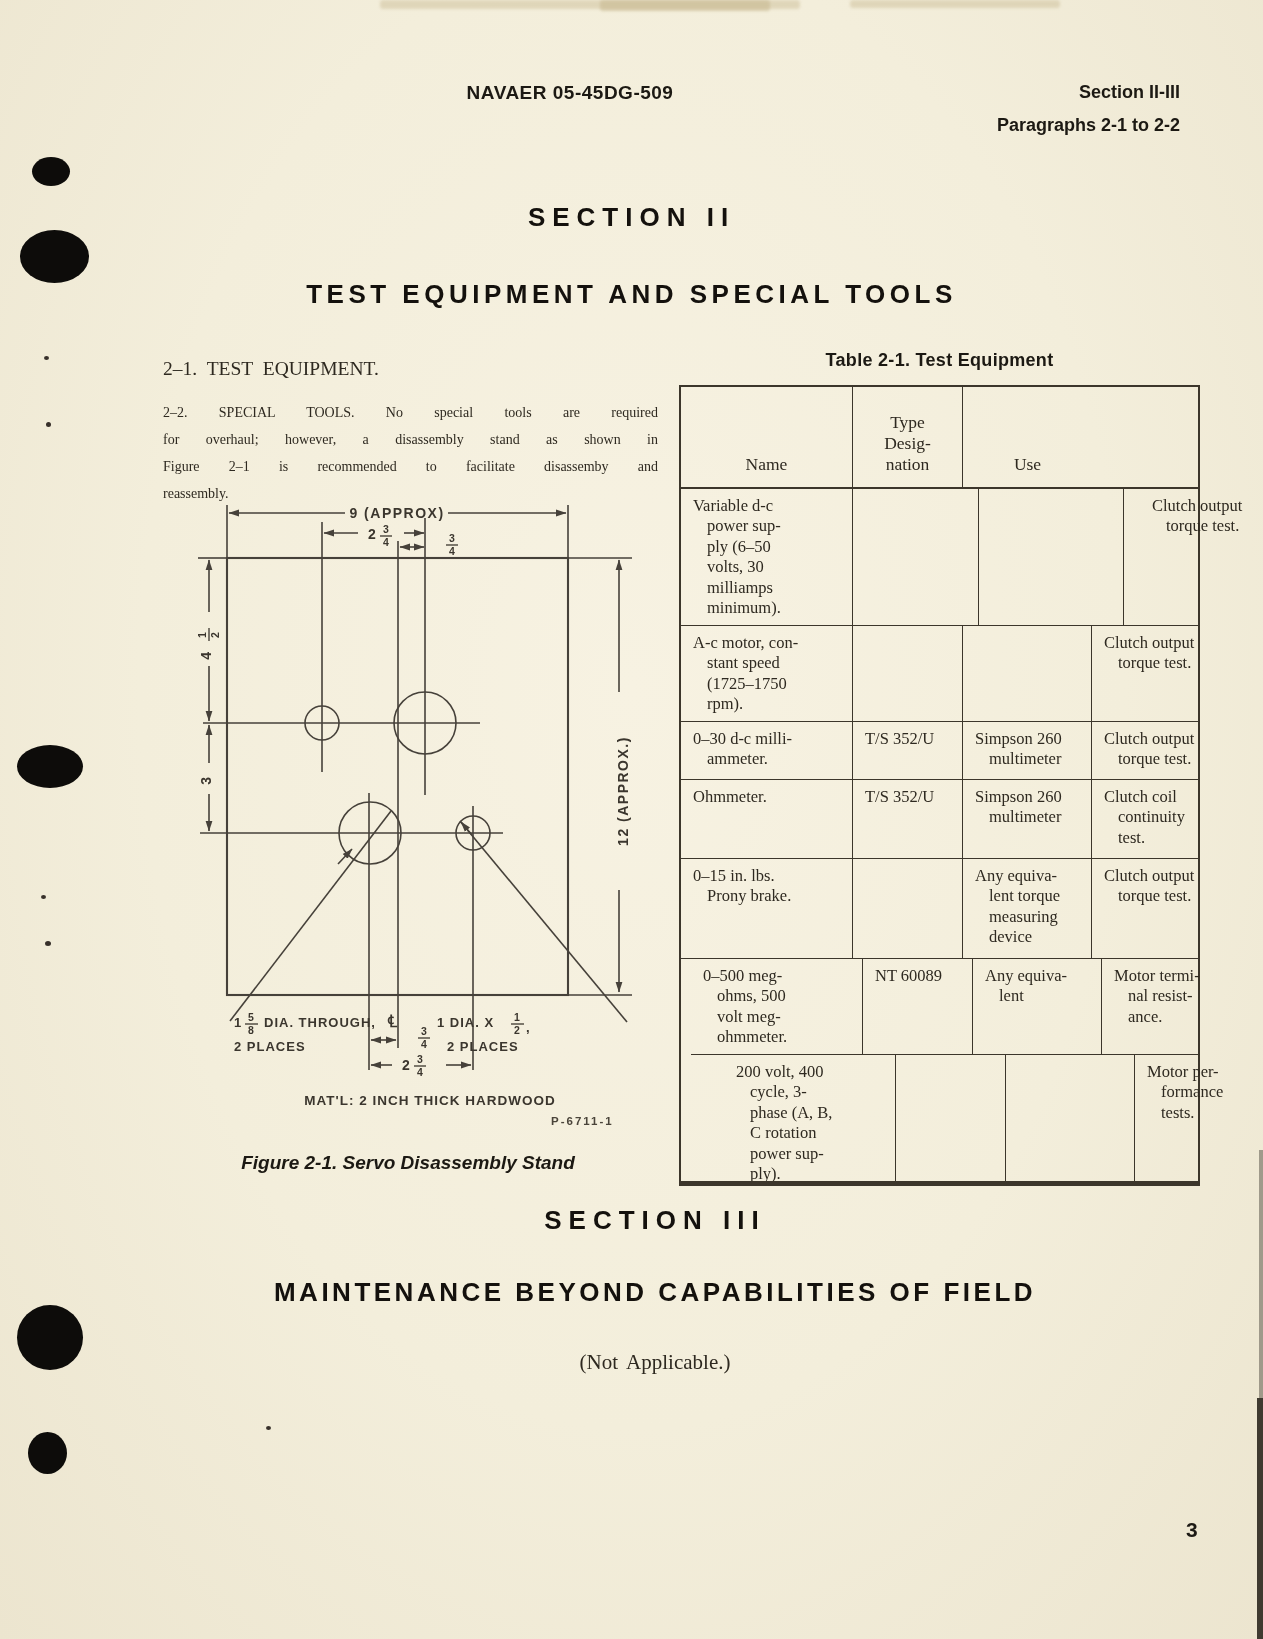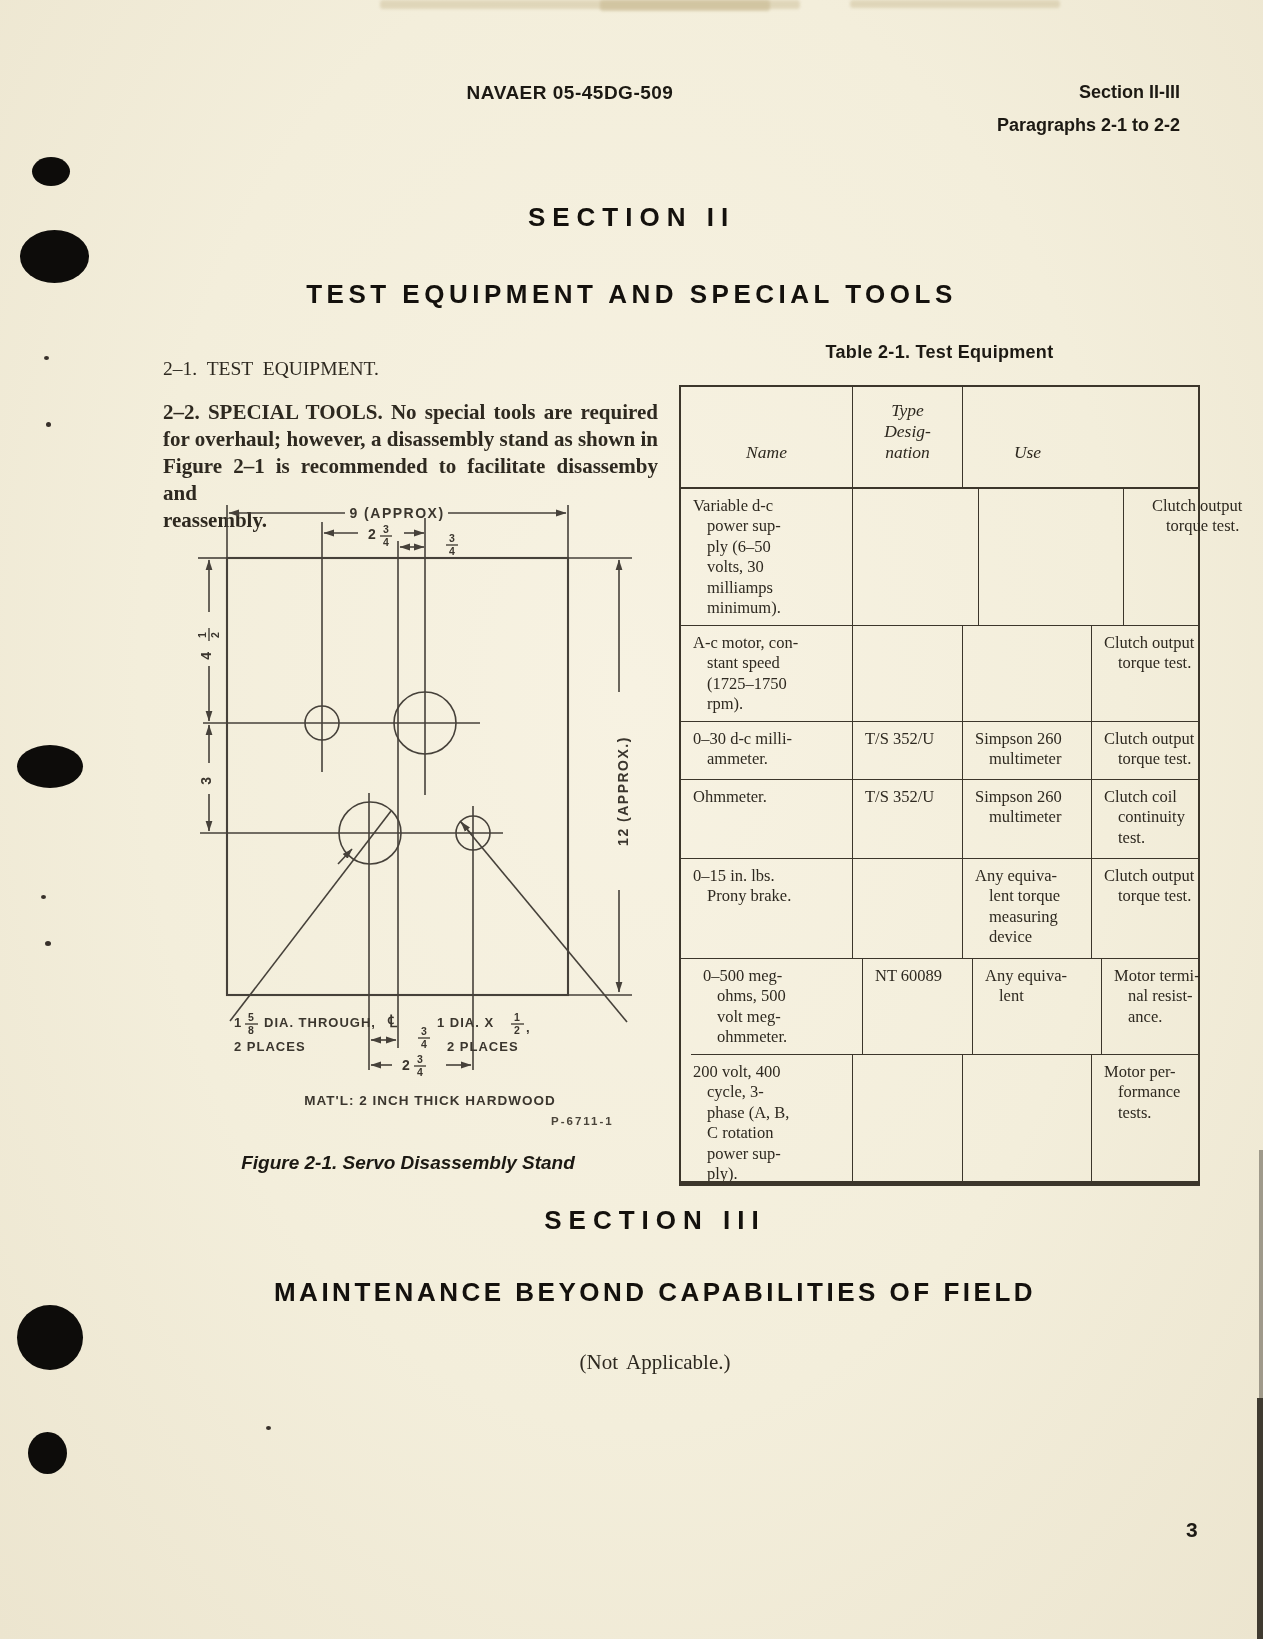--- a/index.html
+++ b/index.html
@@ -28,32 +28,32 @@
   #sec2-head{top:202px;font-size:26px;letter-spacing:7px;}
   #sec2-title{top:279px;font-size:26px;letter-spacing:4.5px;}
   .big-head3{position:absolute;left:50px;width:1210px;text-align:center;
     font-family:"Liberation Sans",sans-serif;font-weight:bold;color:#14110d;}
   #sec3-head{top:1205px;font-size:26px;letter-spacing:7px;}
   #sec3-title{top:1277px;font-size:26px;letter-spacing:3.5px;}
   #not-applicable{position:absolute;top:1350px;left:50px;width:1210px;text-align:center;
     font-size:21px;word-spacing:4px;color:#2e2920;}
   
   #para-2-1{position:absolute;top:358px;left:163px;width:495px;font-size:19.5px;word-spacing:5px;color:#2e2920;}
-  #para-2-2{position:absolute;top:399px;left:163px;width:495px;font-size:21px;line-height:27px;color:#2e2920;font-weight:bold;}
+  #para-2-2{position:absolute;top:399px;left:163px;width:495px;font-size:14px;line-height:27px;color:#2e2920;}
   #para-2-2 .gen-line{text-align:justify;text-align-last:justify;}
   #para-2-2 .gen-line:last-child{text-align:justify;text-align-last:auto;}
   
-  #table-title{position:absolute;top:342px;left:681px;width:517px;text-align:center;
+  #table-title{position:absolute;top:350px;left:681px;width:517px;text-align:center;
     font-family:"Liberation Sans",sans-serif;font-weight:bold;font-size:18px;letter-spacing:.3px;color:#1c1913;}
   #test-table{position:absolute;top:385px;left:679px;width:517px;
     border:2.4px solid #3c362b;border-bottom-width:5px;background:transparent;color:#2e2920;}
   .thead{display:grid;grid-template-columns:172px 110px 129px 106px;height:100px;border-bottom:2px solid #3c362b;}
   .th{display:flex;align-items:flex-end;justify-content:center;text-align:center;
-    font-style:italic;font-size:17.5px;line-height:21px;white-space:pre-line;
-    padding-bottom:24px;border-right:1.8px solid #3c362b;}
+    font-size:17.5px;line-height:21px;white-space:pre-line;
+    padding-bottom:12px;border-right:1.8px solid #3c362b;}
   .th:last-child{border-right:none;}
   .trow{display:grid;grid-template-columns:172px 110px 129px 106px;border-bottom:1.8px solid #3c362b;}
   .trow:last-child{border-bottom:none;}
   .tcell{white-space:pre-line;font-size:16.5px;line-height:20.4px;
     padding:7px 3px 0 26px;text-indent:-14px;border-right:1.8px solid #3c362b;overflow:hidden;}
   .tcell:last-child{border-right:none;}
   
   #figure-svg{position:absolute;top:482px;left:150px;}
   .fig-stroke line, .fig-stroke rect, .fig-stroke circle{stroke:#46413a;stroke-width:1.6;fill:none;}
   .fig-stroke rect{stroke-width:2.1;}
@@ -177,21 +177,21 @@
 ohms, 500
 volt meg-
 ohmmeter.</div>
           <div class="tcell">NT 60089</div>
           <div class="tcell">Any equiva-
 lent</div>
           <div class="tcell">Motor termi-
 nal resist-
 ance.</div>
         </div>
-        <div class="trow" style="height: 126px;">
+        <div class="trow" style="height: 126px; padding-left: 43px;">
           <div class="tcell">200 volt, 400
 cycle, 3-
 phase (A, B,
 C rotation
 power sup-
 ply).</div>
           <div class="tcell"></div>
           <div class="tcell"></div>
           <div class="tcell">Motor per-
 formance

